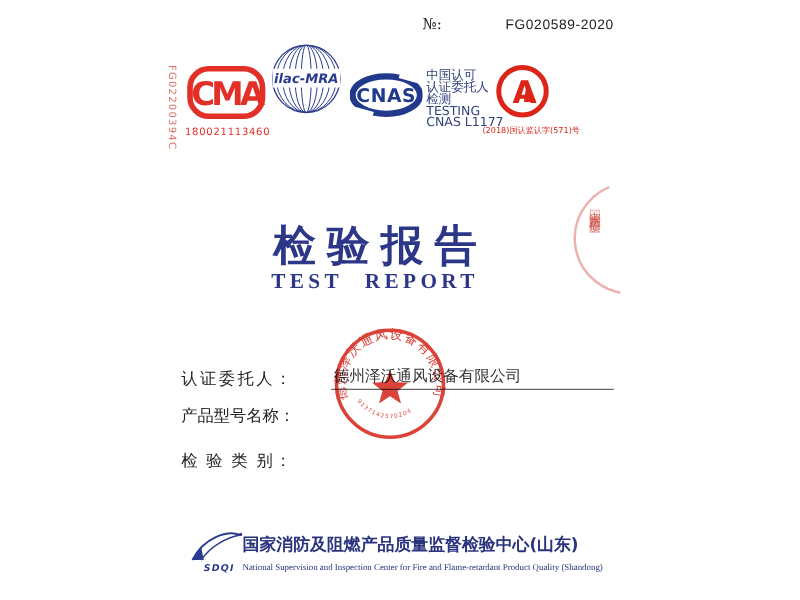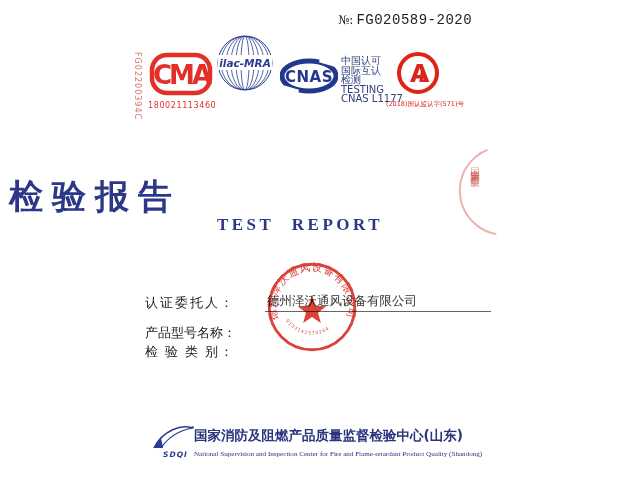--- a/index.html
+++ b/index.html
@@ -8,21 +8,21 @@
     width:640px;height:480px;position:relative;overflow:hidden;
     background:#ffffff;
     font-family:"Liberation Serif","DejaVu Serif",serif;
     color:#333;
   }
   .abs{position:absolute;}
 
   
   .report-no{left:338px;top:12px;font-size:12px;color:#222;}
   .report-no .no-label{font-family:"DejaVu Serif",serif;}
-  .report-no .no-value{font-family:Liberation Mono, monospace;font-size:14px;letter-spacing:.5px;}
+  .report-no .no-value{font-family:Liberation Sans, sans-serif;font-size:11px;letter-spacing:.5px;margin-left:48px;}
 
   
   .side-code{
     left:133px;top:52px;height:76px;
     writing-mode:vertical-rl;
     font-family:"DejaVu Sans",sans-serif;
     font-size:8px;letter-spacing:1px;
     color:rgba(210,70,60,.78);
   }
   .cma-wrap{left:149px;top:50px;width:64px;height:50px;}
@@ -38,32 +38,32 @@
 
   
   .partial-stamp-clip{left:452px;top:146px;width:40px;height:96px;overflow:hidden;transform:rotate(-6deg);}
   .partial-stamp-circle{position:absolute;left:7px;top:3px;width:86px;height:86px;
     border:2.5px solid rgba(205,75,65,.42);border-radius:50%;}
   .partial-stamp-text{left:468px;top:160px;writing-mode:vertical-rl;
     font-size:9.5px;letter-spacing:1.5px;color:rgba(200,60,50,.5);
     font-family:"DejaVu Sans",sans-serif;filter:blur(.3px);}
 
   
-  .title-zh{left:0;top:174px;width:600px;text-align:left;
+  .title-zh{left:0;top:174px;width:600px;text-align:center;
     font-family:"DejaVu Sans","Liberation Sans",sans-serif;
     font-size:34px;font-weight:bold;color:#2c3787;
     letter-spacing:9px;text-indent:9px;}
   .title-en{left:0;top:215px;width:600px;text-align:center;
     font-family:"Liberation Serif","DejaVu Serif",serif;
     font-size:17px;font-weight:bold;color:#2c3787;
     letter-spacing:3.5px;word-spacing:10px;}
 
   
   .field-row{left:145px;height:18px;display:flex;align-items:flex-end;z-index:1;}
-  .row-1{top:294px;gap:28px;} .row-2{top:324px;} .row-3{top:343px;}
+  .row-1{top:294px;gap:28px;} .row-2{top:324px;} .row-3{top:360px;}
   .field-label{display:inline-block;width:88px;font-size:13px;color:#222;
     text-align:justify;text-align-last:justify;white-space:nowrap;}
   .field-value{display:inline-block;width:224px;margin-left:4px;
     border-bottom:1px solid #666;font-size:12.5px;color:#333;
     padding:0 0 1px 2px;white-space:nowrap;}
 
   
   .stamp-wrap{left:265px;top:260px;width:94px;height:94px;z-index:2;
     opacity:.88;mix-blend-mode:multiply;}
 
@@ -116,21 +116,21 @@
   <svg width="58" height="38" viewBox="0 0 58 38">
     <ellipse cx="29" cy="19" rx="27" ry="15" fill="none" stroke="#21398c" stroke-width="5"></ellipse>
     <rect x="40" y="-2" width="18" height="10" fill="#ffffff" transform="rotate(16 49 3)"></rect>
     <rect x="0" y="30" width="18" height="10" fill="#ffffff" transform="rotate(16 9 35)"></rect>
     <text x="29" y="24.5" text-anchor="middle" font-family="DejaVu Sans, sans-serif" font-size="15" font-weight="800" letter-spacing="0.5" fill="#21398c">CNAS</text>
   </svg>
 </div>
 
 <div class="abs cnas-text">
   <div>中国认可</div>
-  <div>国际互认</div>
+  <div>认证委托人</div>
   <div>检测</div>
   <div>TESTING</div>
   <div>CNAS L1177</div>
 </div>
 
 <div class="abs cal-wrap">
   <svg width="52" height="48" viewBox="0 0 52 48">
     <circle cx="26" cy="22" r="19" fill="none" stroke="#dd2418" stroke-width="4"></circle>
     <text x="18" y="31" font-family="DejaVu Sans, sans-serif" font-size="25" font-weight="800" fill="#dd2418">A</text>
     <text x="30" y="31" font-family="DejaVu Sans, sans-serif" font-size="17" font-weight="700" fill="#dd2418" transform="skewX(-8)">L</text>

